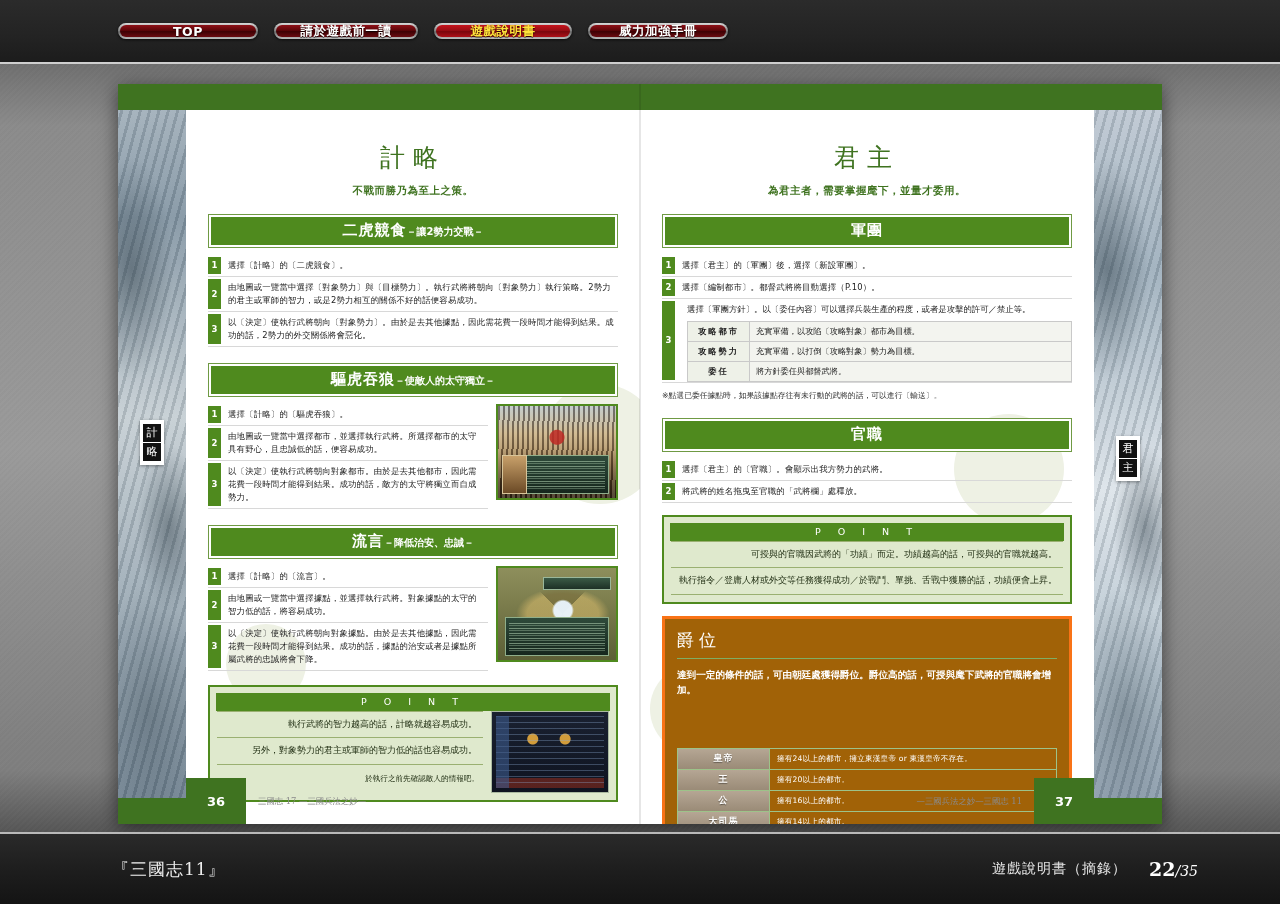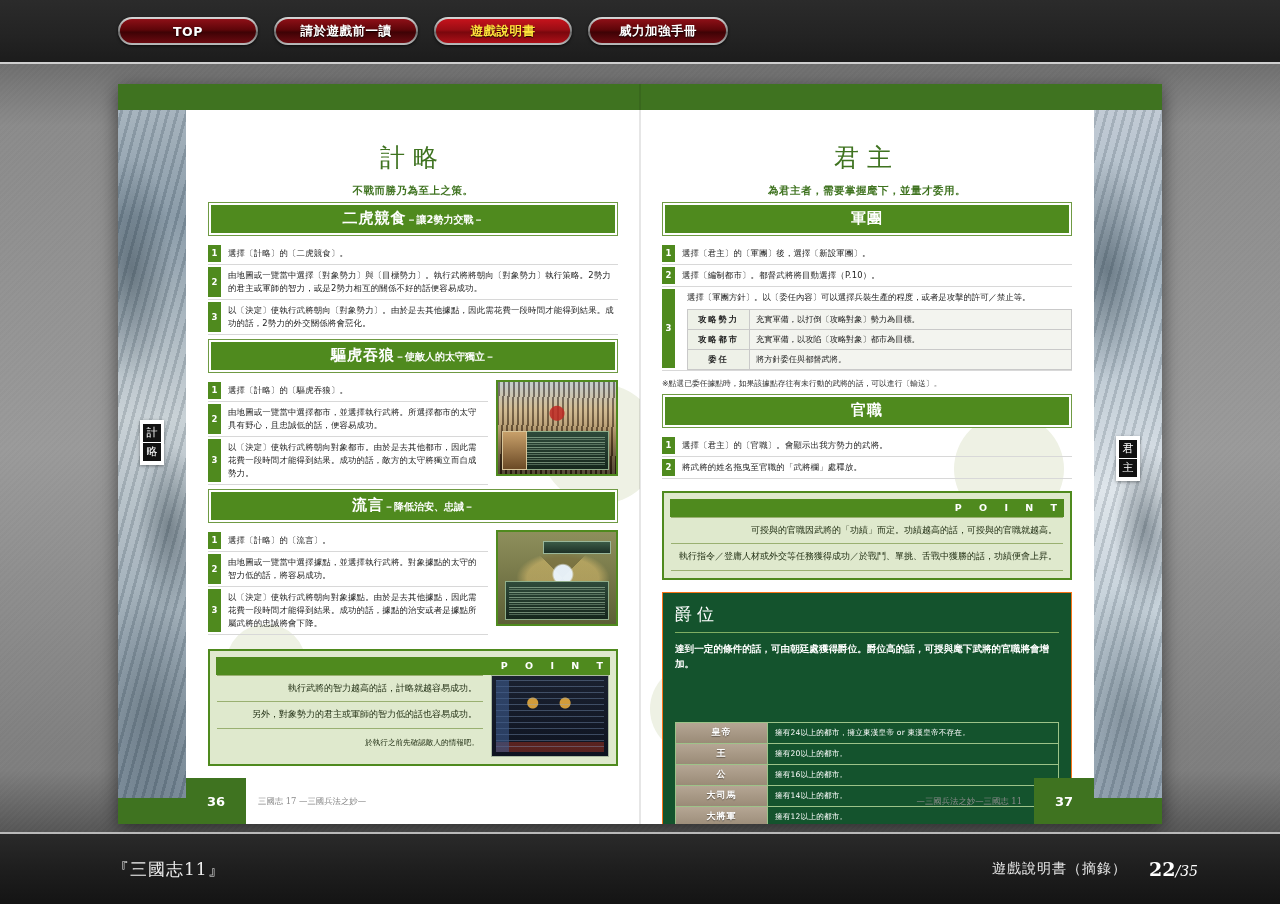--- a/index.html
+++ b/index.html
@@ -12,21 +12,21 @@
   .app { position: relative; width: 1280px; height: 904px; background:
       linear-gradient(180deg,#262626 0%,#2e2e2e 40%,#242424 100%); }
 
   
   .topnav {
     position: absolute; left: 0; top: 0; width: 1280px; height: 62px;
     background: linear-gradient(180deg,#2b2b2b 0%,#232323 60%,#1c1c1c 100%);
     display: flex; align-items: center; padding-left: 118px; gap: 16px;
   }
   .navbtn {
-    width: 140px; height: 28px; border-radius: 14px;
+    width: 140px; height: 16px; border-radius: 14px;
     background: linear-gradient(180deg,#d8d8d8 0%,#8e8e8e 45%,#6a6a6a 55%,#bdbdbd 100%);
     padding: 2px; display: flex; align-items: center; justify-content: center;
     box-shadow: 0 1px 3px rgba(0,0,0,.7);
   }
   .navbtn .inner {
     width: 100%; height: 100%; border-radius: 12px;
     background: linear-gradient(180deg,#8e1017 0%,#5d0509 45%,#3e0205 55%,#6b0a10 100%);
     color: #fff; font-size: 12.5px; font-weight: bold; letter-spacing: .5px;
     display: flex; align-items: center; justify-content: center;
     text-shadow: 0 1px 1px rgba(0,0,0,.8);
@@ -100,21 +100,21 @@
     text-align: center; color: #3f7320; font-size: 25px; line-height: 1.1;
     letter-spacing: 8px; font-family: "DejaVu Serif", "Liberation Serif", serif;
     margin-top: 16px;
   }
   .subtitle {
     text-align: center; color: #3f7320; font-size: 10.5px; font-weight: bold;
     margin-top: 12px; letter-spacing: .5px;
   }
 
   .secbar {
-    margin-top: 4px; border: 1px solid #6f9a43; padding: 2px; background: #fff;
+    margin-top: 16px; border: 1px solid #6f9a43; padding: 2px; background: #fff;
   }
   .secbar .fill {
     background: #4f8a1e; color: #fff; text-align: center; padding: 4px 0 5px;
     font-size: 15px; font-weight: bold; letter-spacing: 1px;
   }
   .secbar .fill .sub { font-size: 10px; font-weight: bold; letter-spacing: 0; }
 
   .steps { margin-top: 7px; }
   .step { display: flex; border-top: 1px solid #d8d8d8; }
   .step:first-child { border-top: none; }
@@ -188,22 +188,22 @@
     position:absolute; right:4%; top:10%; width:58%; height:14%;
     background: linear-gradient(180deg,#3a5a46,#1d3026); border:1px solid #9ab79a;
   }
 
   
   .pointbox {
     margin-top: 14px; border: 2px solid #4f8a1e; background: #dfe9cd; padding: 7px;
     position: relative;
   }
   .pointbox .hdr {
-    background: #4f8a1e; color: #fff; text-align: right; font-size: 9.5px;
-    font-weight: bold; letter-spacing: 7px; padding: 3px 0 4px;
+    background: #4f8a1e; color: #fff; text-align: center; font-size: 9.5px;
+    font-weight: normal; letter-spacing: 7px; padding: 3px 0 4px;
     margin: -1px -1px 0 -1px;
   }
   .pointbox .line {
     border-bottom: 1px solid #9ab071; padding: 6px 6px 6px; font-size: 9px;
     color: #1d2b10; text-align: right; line-height: 1.5;
   }
   .pointbox .line.first { border-top: 1px solid #9ab071; }
   .pointbox .cap {
     font-size: 7.6px; color: #1d2b10; line-height: 1.45; text-align: right;
     padding: 8px 4px 2px 0;
@@ -241,21 +241,21 @@
   .stepgrid { display: flex; }
   .stepgrid .num {
     flex: 0 0 13px; background: #4f8a1e; color: #fff; font-size: 8.5px;
     font-weight: bold; display: flex; align-items: center; justify-content: center;
   }
   .stepgrid .col { flex: 1; padding-left: 12px; }
   .stepgrid .lead { font-size: 8.4px; color: #222; padding: 4px 2px 2px 0; line-height: 1.5; }
 
   
   .rankpanel {
-    margin-top: 12px; background: #14532d; border: 1px solid #f97316; padding: 10px 12px 10px;
+    margin-top: 12px; background: #a16207; border: 3px solid #f97316; padding: 10px 12px 10px;
     position: relative;
   }
   .rankpanel .rtitle {
     color: #fff; font-size: 17px; font-family: "DejaVu Serif","Liberation Serif",serif;
     letter-spacing: 5px; padding-bottom: 6px; border-bottom: 1px solid #7fae63;
   }
   .rankpanel .rdesc {
     color: #fff; font-size: 9.6px; line-height: 1.6; padding: 8px 0 8px; font-weight: bold;
   }
   .ranktable { width: 100%; border-collapse: collapse; margin-top: 42px; }
@@ -476,26 +476,26 @@
               <div class="txt">選擇〔編制都市〕。都督武將將目動選擇（P.10）。</div>
             </div>
             <div class="step" style="border-bottom:1px solid #d8d8d8;">
               <div class="stepgrid" style="width:100%;">
                 <div class="num">3</div>
                 <div class="col">
                   <div class="lead">選擇〔軍團方針〕。以〔委任內容〕可以選擇兵裝生產的程度，或者是攻擊的許可／禁止等。</div>
                   <table class="subtable">
                     <tbody>
                         <tr>
+                      <td class="k">攻略都市</td>
+                      <td class="v">充實軍備，以攻陷〔攻略對象〕都市為目標。</td>
+                    </tr>
+                    <tr>
                       <td class="k">攻略勢力</td>
                       <td class="v">充實軍備，以打倒〔攻略對象〕勢力為目標。</td>
-                    </tr>
-                    <tr>
-                      <td class="k">攻略都市</td>
-                      <td class="v">充實軍備，以攻陷〔攻略對象〕都市為目標。</td>
                     </tr>
                     <tr>
                       <td class="k">委任</td>
                       <td class="v">將方針委任與都督武將。</td>
                     </tr>
                   </tbody>
                     </table>
                 </div>
               </div>
             </div>

